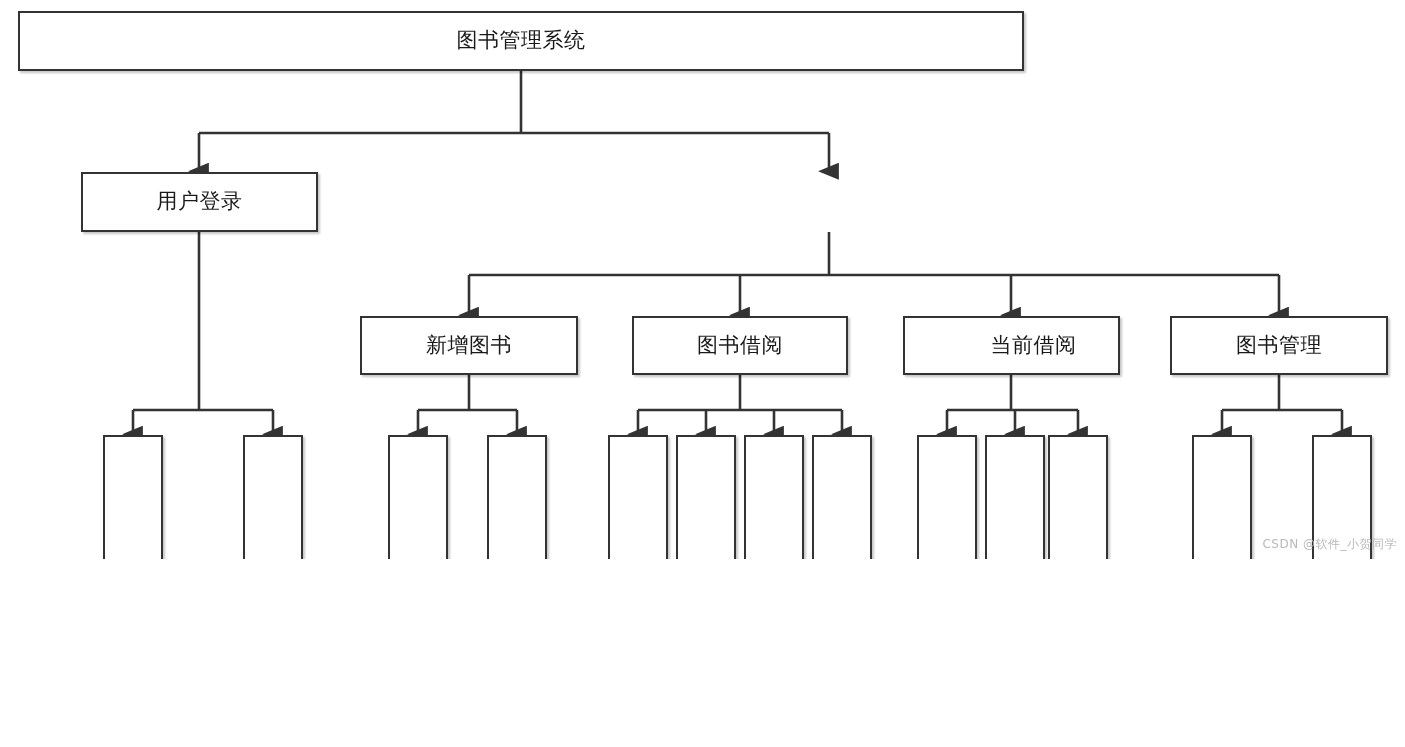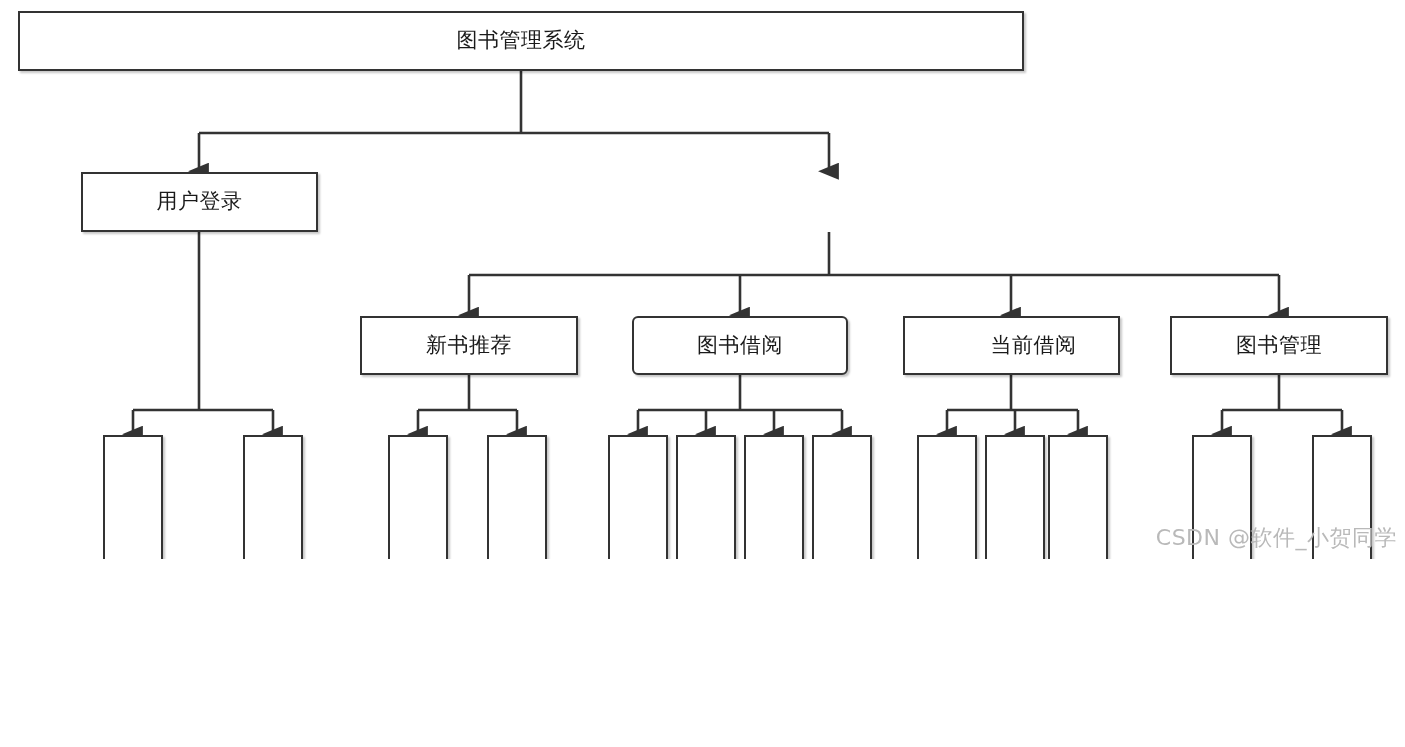--- a/index.html
+++ b/index.html
@@ -51,21 +51,21 @@
     text-orientation: upright;
     font-size: 20px;
     line-height: 1.42;
     letter-spacing: 1px;
     white-space: nowrap;
   }
   #watermark {
     position: absolute;
     right: 8px;
     bottom: 6px;
-    font-size: 22px;
+    font-size: 12px;
     color: #b9b9b9;
     letter-spacing: 0.5px;
     white-space: nowrap;
   }
 </style>
 </head>
 <body>
 
 <div id="diagram-root">
 
@@ -114,23 +114,23 @@
 
   <div class="node root" style="left: 18px; top: 11px; width: 1006px; height: 60px;">
     <span class="node-label">图书管理系统</span>
   </div>
 
   <div class="node" style="left: 81px; top: 172px; width: 237px; height: 60px;">
     <span class="node-label">用户登录</span>
   </div>
 
   <div class="node" style="left: 360px; top: 316px; width: 218px; height: 59px;">
-    <span class="node-label">新书推荐</span>
+    <span class="node-label">新增图书</span>
   </div>
-  <div class="node" style="left: 632px; top: 316px; width: 216px; height: 59px; border-radius: 6px;">
+  <div class="node" style="left: 632px; top: 316px; width: 216px; height: 59px;">
     <span class="node-label">图书借阅</span>
   </div>
   <div class="node" style="left: 903px; top: 316px; width: 217px; height: 59px; padding-left: 44px;">
     <span class="node-label">当前借阅</span>
   </div>
   <div class="node" style="left: 1170px; top: 316px; width: 218px; height: 59px;">
     <span class="node-label">图书管理</span>
   </div>
 
   <div class="node leaf" style="left: 103px; top: 435px; width: 60px; height: 300px;">

